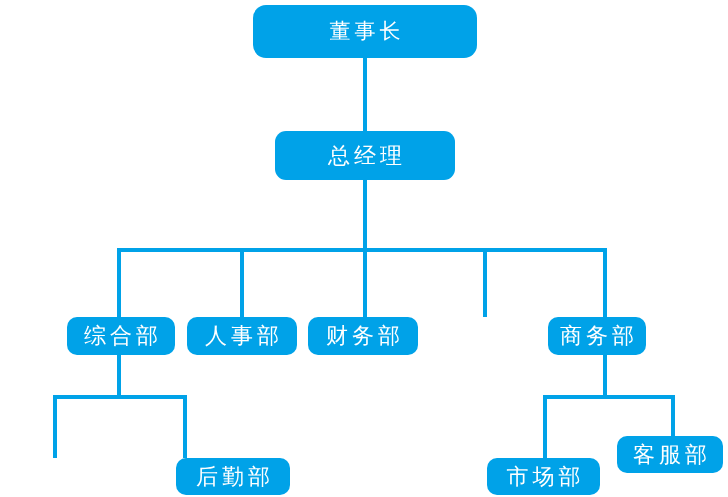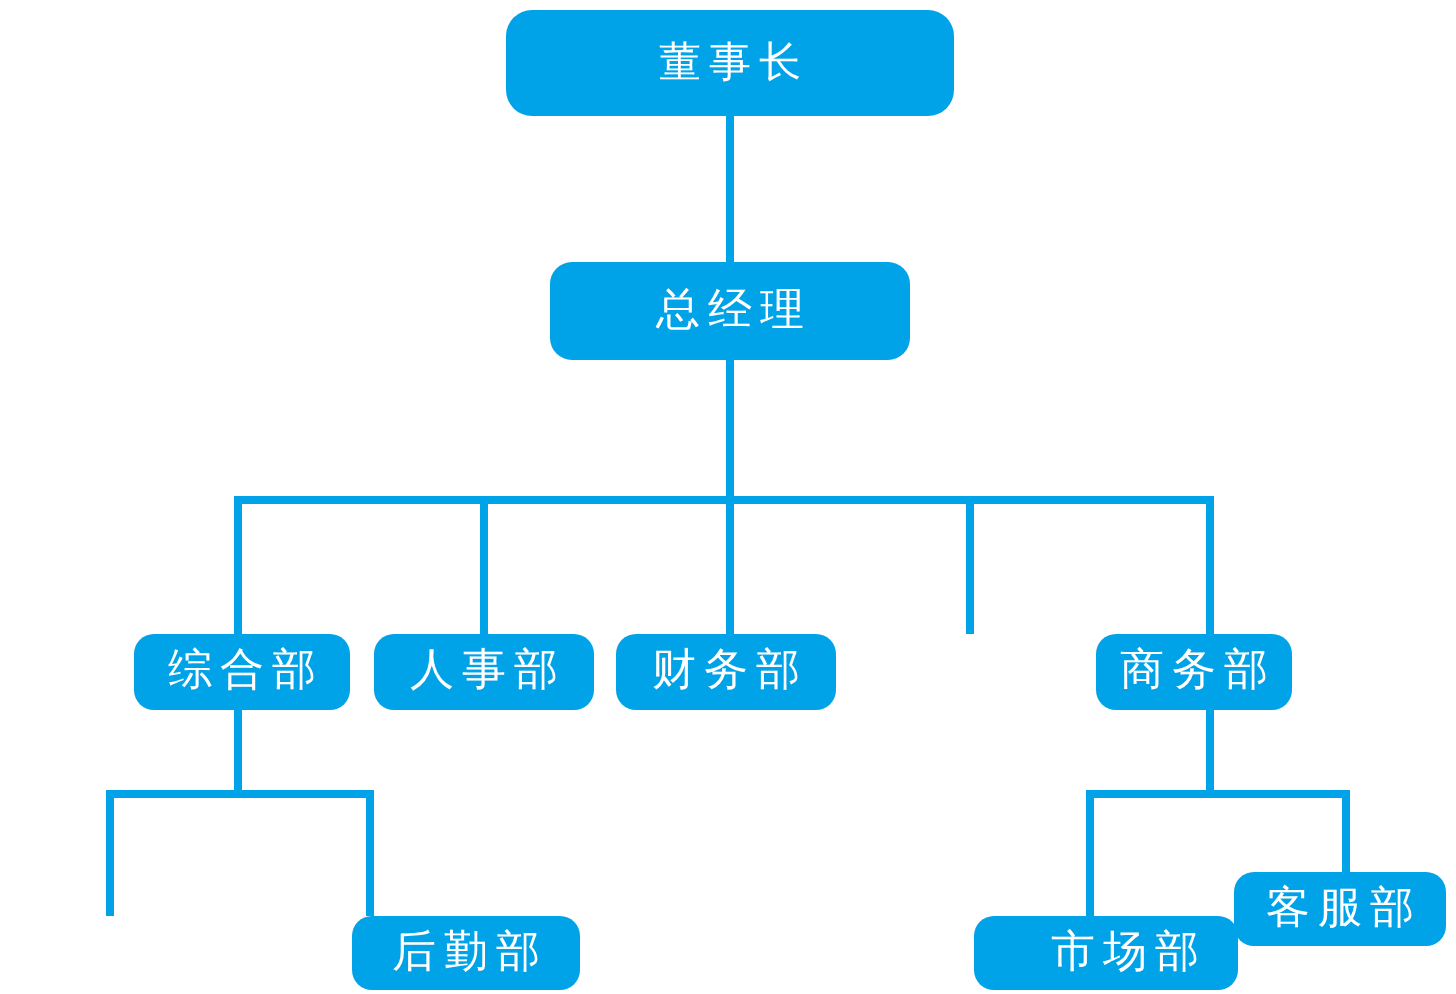--- a/index.html
+++ b/index.html
@@ -34,21 +34,21 @@
   }
   #n-chairman   { left:253px; top:5px;   width:224px; height:53px; border-radius:13px; font-size:21px; }
   #n-gm         { left:275px; top:131px; width:180px; height:49px; border-radius:11px; }
   #n-zonghe     { left:67px;  top:317px; width:108px; height:38px; }
   #n-renshi     { left:187px; top:317px; width:110px; height:38px; }
   #n-caiwu      { left:308px; top:317px; width:110px; height:38px; }
   #n-fawu       { left:432px; top:317px; width:110px; height:38px; }
   #n-shangwu    { left:548px; top:317px; width:98px; height:38px; }
   #n-bangongshi { left:1px;   top:458px; width:109px; height:37px; }
   #n-houqin     { left:128px; top:458px; width:114px; height:37px;margin-left:48px; }
-  #n-shichang   { left:487px; top:458px; width:113px; height:37px;padding-left:19px; }
+  #n-shichang   { left:487px; top:458px; width:113px; height:37px; }
   #n-kefu       { left:617px; top:436px; width:106px; height:37px; }
 
   
   .line {
     position: absolute;
     background: var(--connector, #00A2E8);
   }
   #l-v1     { left:363px; top:57px;  width:4px;   height:74px; }
   #l-v2     { left:363px; top:179px; width:4px;   height:71px; }
   #l-hmain  { left:117px; top:248px; width:490px; height:4px;  }

